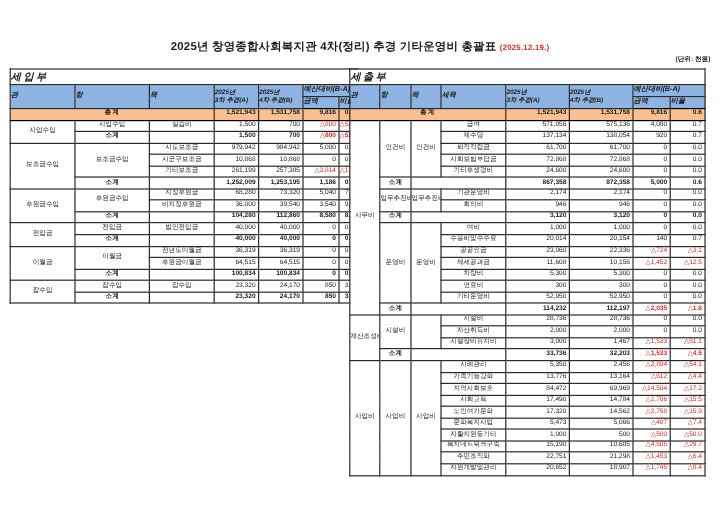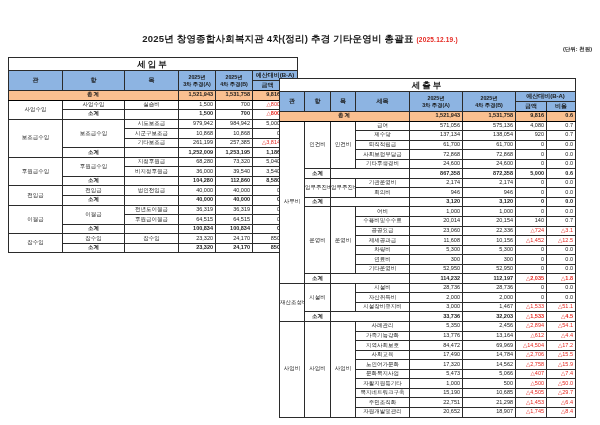--- a/index.html
+++ b/index.html
@@ -8,24 +8,24 @@
   .page { position:relative; width:600px; height:425px; background:#fff; }
 
   .title-wrap { position:absolute; top:33px; left:0; width:600px; text-align:center;
     font-size:9.5px; font-weight:bold; letter-spacing:0.2px; }
   .title-date { color:#e5261f; font-size:6.5px; font-weight:bold; }
   .unit-note { position:absolute; top:46px; right:8px; font-size:5.5px; font-weight:bold; }
 
   table { border-collapse:collapse; table-layout:fixed; position:absolute; top:57px;
     font-size:5.5px; line-height:1.05; }
   #rev-table { left:8px;  width:289px; }
-  #exp-table { left:279px; width:296px;margin-top:21px; }
+  #exp-table { left:291px; width:296px; }
   table, th, td { border:0.8px solid #2b2b2b; }
   table { border-width:1.4px; }
-  th { background:#8DB4E2; font-weight:bold; font-size:6px; text-align:center; vertical-align:middle; }
+  th { background:#8DB4E2; font-weight:bold; font-size:6px; text-align:left; vertical-align:middle;font-style:italic; }
   th.sec-title { background:#ffffff; font-size:8.5px; height:13px; letter-spacing:2px; }
   thead tr.h-row { height:10px; }
   thead .two-line { font-size:5.3px; line-height:1.2; }
   thead tr:last-child th { border-bottom:1.2px solid #000; }
   tbody td { height:9.55px; vertical-align:middle; background:#fff; }
   td.txt { text-align:center; overflow:hidden; white-space:nowrap; }
   td.num { text-align:right; padding-right:2px; white-space:nowrap; }
   .b { font-weight:bold; }
   .neg { color:#e5261f; }
   tr.total-row td { background:#FAC090; font-weight:bold; border-bottom:1.2px solid #000; }

